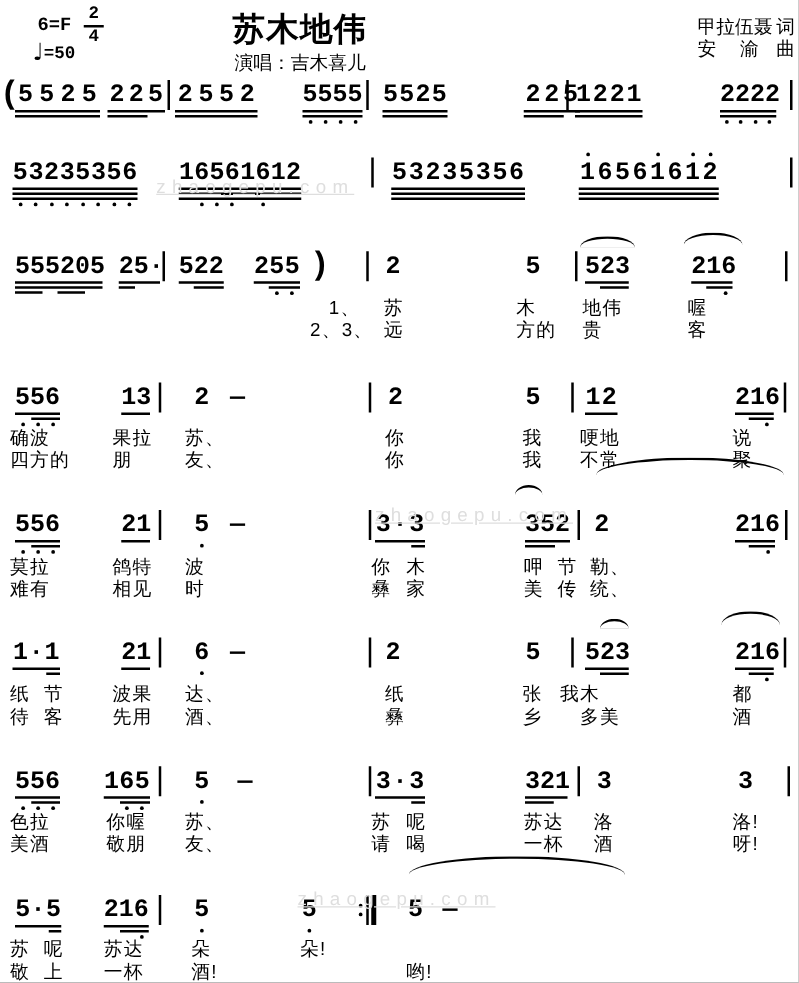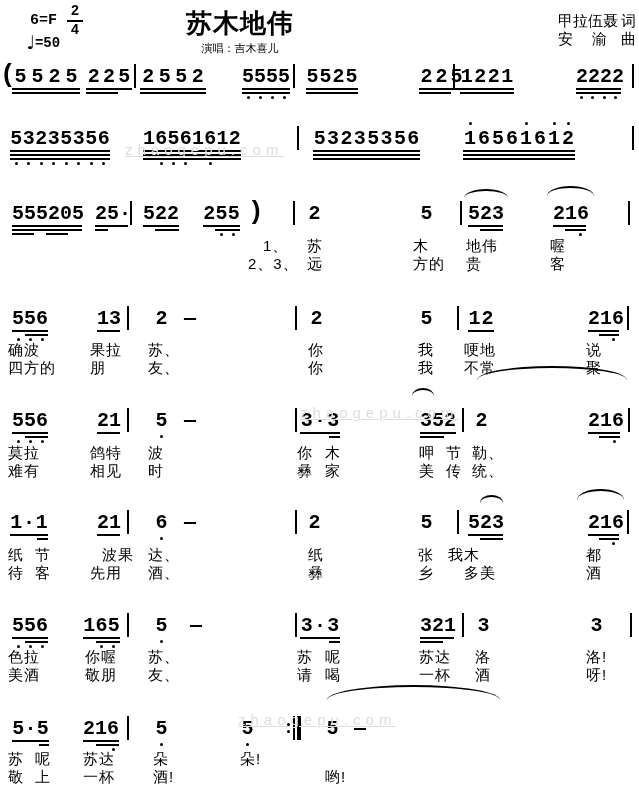--- a/index.html
+++ b/index.html
@@ -7,21 +7,21 @@
         font-family:"Liberation Sans",sans-serif;color:#000;}
   
   .keysig{position:absolute;left:30px;top:12px;font:bold 15px "Liberation Mono",monospace;}
   .frac{position:absolute;left:67px;top:4px;width:16px;text-align:center;
         font:bold 14px "Liberation Mono",monospace;line-height:15px;}
   .frac .bar{display:block;height:2px;background:#000;margin:1px 0;}
   .tempo{position:absolute;left:26px;top:31px;font:bold 14px "Liberation Mono",monospace;}
   .tempo .note{font-family:"DejaVu Sans",sans-serif;font-size:19px;vertical-align:-2px;}
   .title{position:absolute;left:95px;top:6px;width:290px;text-align:center;
          font-size:26px;font-weight:bold;letter-spacing:1px;font-family:Liberation Sans, sans-serif;}
-  .performer{position:absolute;left:95px;top:41px;width:290px;text-align:center;font-size:11px;}
+  .performer{position:absolute;left:95px;top:41px;width:290px;text-align:center;font-size:15px;}
   .credit{position:absolute;font-size:15px;white-space:nowrap;}
   
   .score{position:absolute;left:0;top:0;width:639px;height:786px;}
   .ng{position:absolute;display:flex;font-family:"Liberation Mono",monospace;
       font-weight:bold;font-size:20px;line-height:21px;}
   .ng span{flex:1;text-align:center;}
   .beam{position:absolute;height:2px;background:#000;}
   .dot{position:absolute;width:3px;height:3px;border-radius:50%;background:#000;}
   .bar1{position:absolute;width:2px;height:24px;background:#000;}
   .bar1.thick{width:4px;}
@@ -441,21 +441,21 @@
         <span>2</span>
         <span>1</span>
         <span>6</span>
       </div>
       <div class="beam" style="left: 588px; top: 534px; width: 31px;"></div>
       <div class="beam" style="left: 598.85px; top: 538px; width: 20.15px;"></div>
       <div class="dot" style="left: 612.333px; top: 542px;"></div>
       <div class="bar1" style="left: 627px; top: 510px;"></div>
       <div class="lyr" style="left: 8px; top: 546px;">纸</div>
       <div class="lyr" style="left: 35px; top: 546px;">节</div>
-      <div class="lyr" style="left: 102px; top: 546px;">波果</div>
+      <div class="lyr" style="left: 90px; top: 546px;">波果</div>
       <div class="lyr" style="left: 148px; top: 546px;">达、</div>
       <div class="lyr" style="left: 308px; top: 546px;">纸</div>
       <div class="lyr" style="left: 418px; top: 546px;">张</div>
       <div class="lyr" style="left: 448px; top: 546px;">我木</div>
       <div class="lyr" style="left: 586px; top: 546px;">都</div>
       <div class="lyr" style="left: 8px; top: 564px;">待</div>
       <div class="lyr" style="left: 35px; top: 564px;">客</div>
       <div class="lyr" style="left: 90px; top: 564px;">先用</div>
       <div class="lyr" style="left: 148px; top: 564px;">酒、</div>
       <div class="lyr" style="left: 308px; top: 564px;">彝</div>

